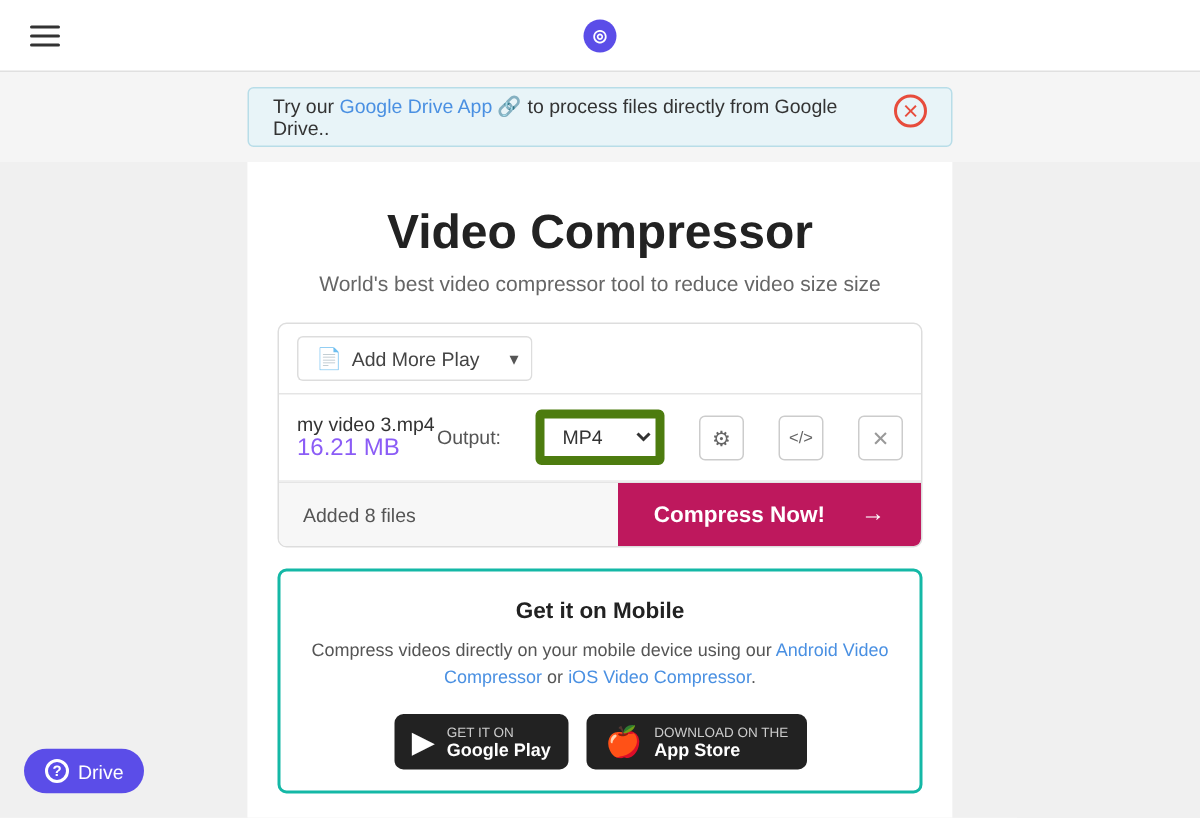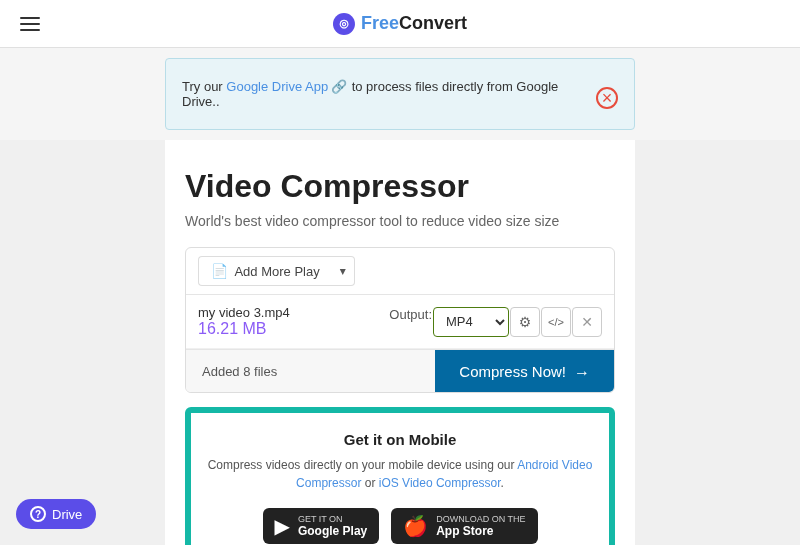--- a/index.html
+++ b/index.html
@@ -56,24 +56,24 @@
       height: 2px;
       background: #333;
       border-radius: 2px;
     }
 
     
     .banner {
       background: #e8f4f8;
       border: 1px solid #b8dde8;
       margin: 10px 165px;
-      padding: 20px 16px;
+      padding: 4px 16px;
       border-radius: 4px;
       display: flex;
-      align-items: flex-end;
+      align-items: flex-start;
       justify-content: space-between;
       font-size: 13px;
       color: #333;
     }
     .banner-text a {
       color: #4a90e2;
       text-decoration: none;
     }
     .banner-close {
       background: none;
@@ -108,20 +108,21 @@
     }
     .content {
       flex: 1;
       background: #fff;
       padding: 0 0 10px 0;
       overflow-y: auto;
     }
 
     
     .title-section {
+      text-align: center;
       padding: 28px 20px 18px;
     }
     .page-title {
       font-size: 32px;
       font-weight: 700;
       color: #222;
       margin-bottom: 8px;
     }
     .page-subtitle {
       font-size: 14px;
@@ -195,28 +196,29 @@
       font-size: 13px;
       font-weight: 500;
       color: #333;
     }
     .file-size {
       font-size: 16px;
       color: #8b5cf6;
     }
     .file-controls {
       display: flex;
-      gap: 1px;
+      align-items: center;
+      gap: 23px;
     }
     .output-label {
       font-size: 13px;
       color: #555;
     }
     .format-select {
-      border: 1px solid #4d7c0f;
+      border: 6px solid #4d7c0f;
       border-radius: 4px;
       padding: 4px 8px;
       font-size: 13px;
       background: #fff;
       cursor: pointer;
       color: #333;
     }
     .icon-btn {
       background: none;
       border: 1px solid #ccc;
@@ -239,40 +241,40 @@
       justify-content: space-between;
       background: #f7f7f7;
       border-top: 1px solid #e5e5e5;
     }
     .added-count {
       padding: 10px 16px;
       font-size: 13px;
       color: #555;
     }
     .compress-btn {
-      background: #0369a1;
+      background: #be185d;
       color: #fff;
       border: none;
       padding: 12px 24px;
       font-size: 15px;
-      font-weight: 400;
-      cursor: pointer;
-      display: flex;
-      align-items: center;
-      gap: 8px;
+      font-weight: 700;
+      cursor: pointer;
+      display: flex;
+      align-items: center;
+      gap: 24px;
       border-radius: 0 0 4px 0;
     }
     .compress-btn .arrow {
       font-size: 16px;
     }
 
     
     .mobile-section {
       margin: 14px 20px 0;
-      border: 6px solid #14b8a6;
+      border: 2px solid #14b8a6;
       border-radius: 6px;
       padding: 18px 16px 14px;
       text-align: center;
     }
     .mobile-title {
       font-size: 15px;
       font-weight: 600;
       color: #222;
       margin-bottom: 8px;
     }
@@ -353,23 +355,20 @@
 <body>
 
 <div class="header">
   <button class="hamburger">
     <span></span>
       <span></span>
       <span></span>
   </button>
   <div class="header-logo">
     <div class="header-logo-icon">◎</div>
-    <div class="header-logo-text">
-      <span class="free">Free</span><span class="convert">Convert</span>
-    </div>
   </div>
   <div style="width:40px;"></div>
 </div>
 
 <div class="banner">
   <span class="banner-text">
     <span>Try our </span><a href="#"><span>Google Drive App</span> 🔗</a><span> to process files directly from Google Drive..</span>
   </span>
   <button class="banner-close">×</button>
 </div>

